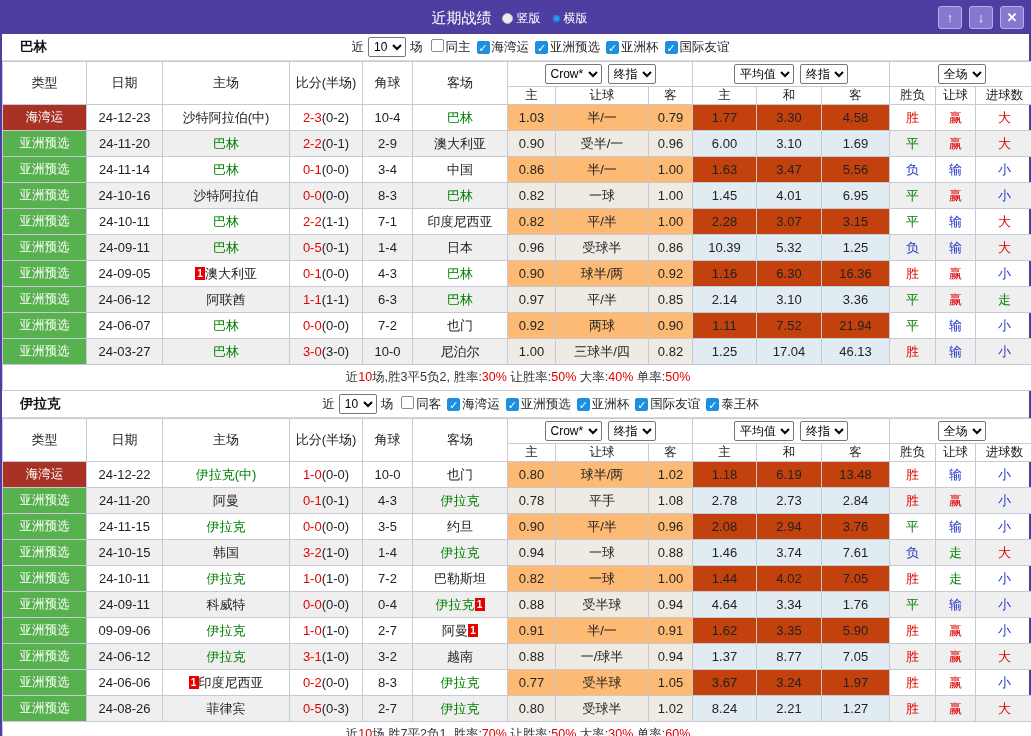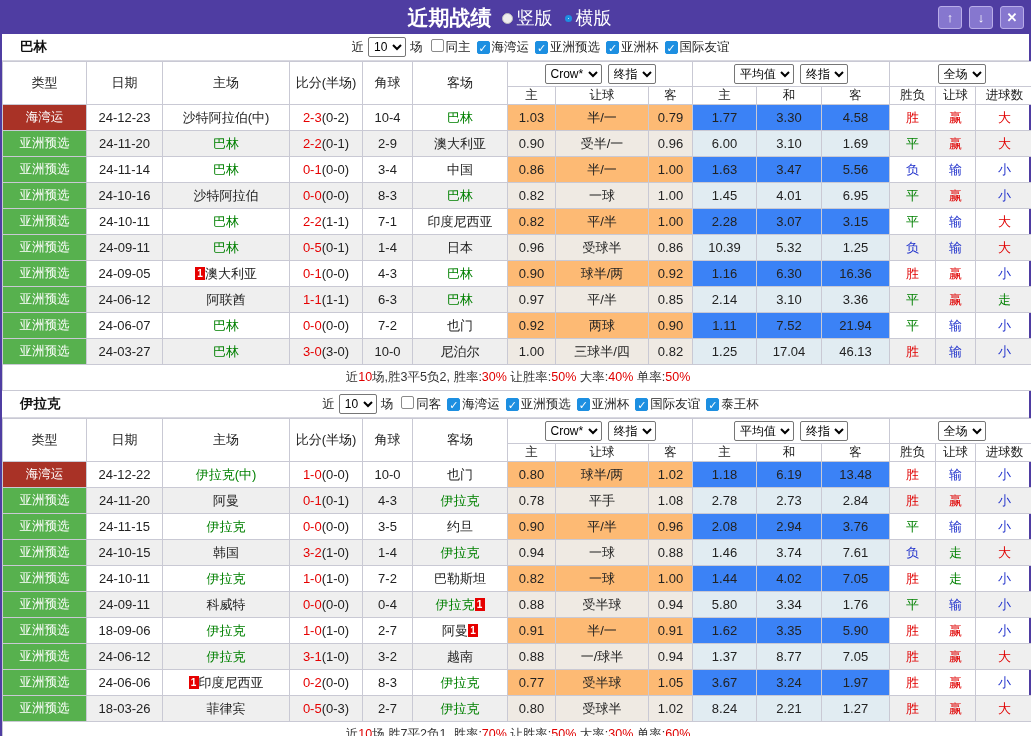--- a/index.html
+++ b/index.html
@@ -2,22 +2,22 @@
 <html><head>
 <meta charset="utf-8">
 <style>
   * { box-sizing: border-box; }
   body { margin:0; font-family:"Liberation Sans","DejaVu Sans",sans-serif; background:#fff; }
   .page { width:1031px; border:2px solid #4f3da2; background:#fff; }
 
   
   .titlebar { height:32px; background:#4f3da2; position:relative;
               display:flex; align-items:center; justify-content:center; }
-  .titlebar .title { color:#fff; font-weight:bold; font-size:21px; margin-right:10px; }
-  .radio-opt { color:#fff; font-size:18px; margin-right:12px; display:inline-flex; align-items:center; cursor:default; }
+  .titlebar .title { color:#fff; font-weight:normal; font-size:15px; margin-right:10px; }
+  .radio-opt { color:#fff; font-size:12px; margin-right:12px; display:inline-flex; align-items:center; cursor:default; }
   .radio { display:inline-block; border-radius:50%; margin-right:4px; }
   .radio.plain { width:11px; height:11px; background:#ededed; border:1px solid #bdbdbd; }
   .radio.sel { width:7px; height:7px; background:#fff; border:3px solid #1d8fe1; }
   .tb-buttons { position:absolute; right:5px; top:4px; display:flex; }
   .tb-btn { width:24px; height:23px; margin-left:7px; background:#8677cf; border:1px solid #b9ade8;
             border-radius:3px; color:#fff; font-weight:bold; font-size:13px;
             display:flex; align-items:center; justify-content:center; cursor:pointer; padding:0; }
 
   
   .filter-row { display:flex; align-items:center; height:27px; background:#fff; font-size:12.5px; color:#222;
@@ -40,21 +40,21 @@
   thead th { background:#fff; font-weight:normal; font-size:13px; }
   thead tr.selrow th { height:25px; }
   thead tr.subrow th { height:18px; font-size:12.5px; }
   .sel-group { display:flex; justify-content:center; gap:6px; align-items:center; }
   tbody tr { height:26px; }
   tbody tr:nth-child(even) td { background:#efefef; }
   td.badge-red  { background:#a93226 !important; color:#fff; font-size:12.5px; }
   td.badge-green{ background:#57b14e !important; color:#fff; font-size:12.5px; }
   td.crow { background:#fdba74; }
   tbody tr:nth-child(even) td.crow { background:#efeae3; }
-  td.avg { background:#3b82f6; }
+  td.avg { background:#c2410c; }
   tbody tr:nth-child(even) td.avg { background:#e1ecf2; }
   .t-green { color:#008000; }
   .s-ft { color:#e60000; }
   .card { display:inline-block; background:#e60000; color:#fff; font-size:10px; font-weight:bold;
           width:10px; height:13px; line-height:13px; vertical-align:1px; }
   .c-r { color:#e00000; } .c-g { color:#008000; } .c-b { color:#2233cc; }
   tfoot td { height:26px; background:#fff; font-size:12.5px; color:#333; }
   .seg-r { color:#e00000; } .seg-k { color:#333; }
 </style>
 </head>
@@ -530,30 +530,30 @@
             <tr>
               <td class="badge-green">亚洲预选</td>
               <td>24-09-11</td>
               <td class="team"><span>科威特</span></td>
               <td><span class="s-ft">0-0</span><span class="s-ht">(0-0)</span></td>
               <td>0-4</td>
               <td class="team"><span class="t-green">伊拉克</span><span class="card">1</span></td>
               <td class="crow">0.88</td>
               <td class="crow">受半球</td>
               <td class="crow">0.94</td>
-              <td class="avg">5.80</td>
+              <td class="avg">4.64</td>
               <td class="avg">3.34</td>
               <td class="avg">1.76</td>
               <td class="res c-g">平</td>
               <td class="res c-b">输</td>
               <td class="res c-b">小</td>
             </tr>
             <tr>
               <td class="badge-green">亚洲预选</td>
-              <td>18-09-06</td>
+              <td>09-09-06</td>
               <td class="team"><span class="t-green">伊拉克</span></td>
               <td><span class="s-ft">1-0</span><span class="s-ht">(1-0)</span></td>
               <td>2-7</td>
               <td class="team"><span>阿曼</span><span class="card">1</span></td>
               <td class="crow">0.91</td>
               <td class="crow">半/一</td>
               <td class="crow">0.91</td>
               <td class="avg">1.62</td>
               <td class="avg">3.35</td>
               <td class="avg">5.90</td>
@@ -590,21 +590,21 @@
               <td class="crow">1.05</td>
               <td class="avg">3.67</td>
               <td class="avg">3.24</td>
               <td class="avg">1.97</td>
               <td class="res c-r">胜</td>
               <td class="res c-r">赢</td>
               <td class="res c-b">小</td>
             </tr>
             <tr>
               <td class="badge-green">亚洲预选</td>
-              <td>18-03-26</td>
+              <td>24-08-26</td>
               <td class="team"><span>菲律宾</span></td>
               <td><span class="s-ft">0-5</span><span class="s-ht">(0-3)</span></td>
               <td>2-7</td>
               <td class="team"><span class="t-green">伊拉克</span></td>
               <td class="crow">0.80</td>
               <td class="crow">受球半</td>
               <td class="crow">1.02</td>
               <td class="avg">8.24</td>
               <td class="avg">2.21</td>
               <td class="avg">1.27</td>

